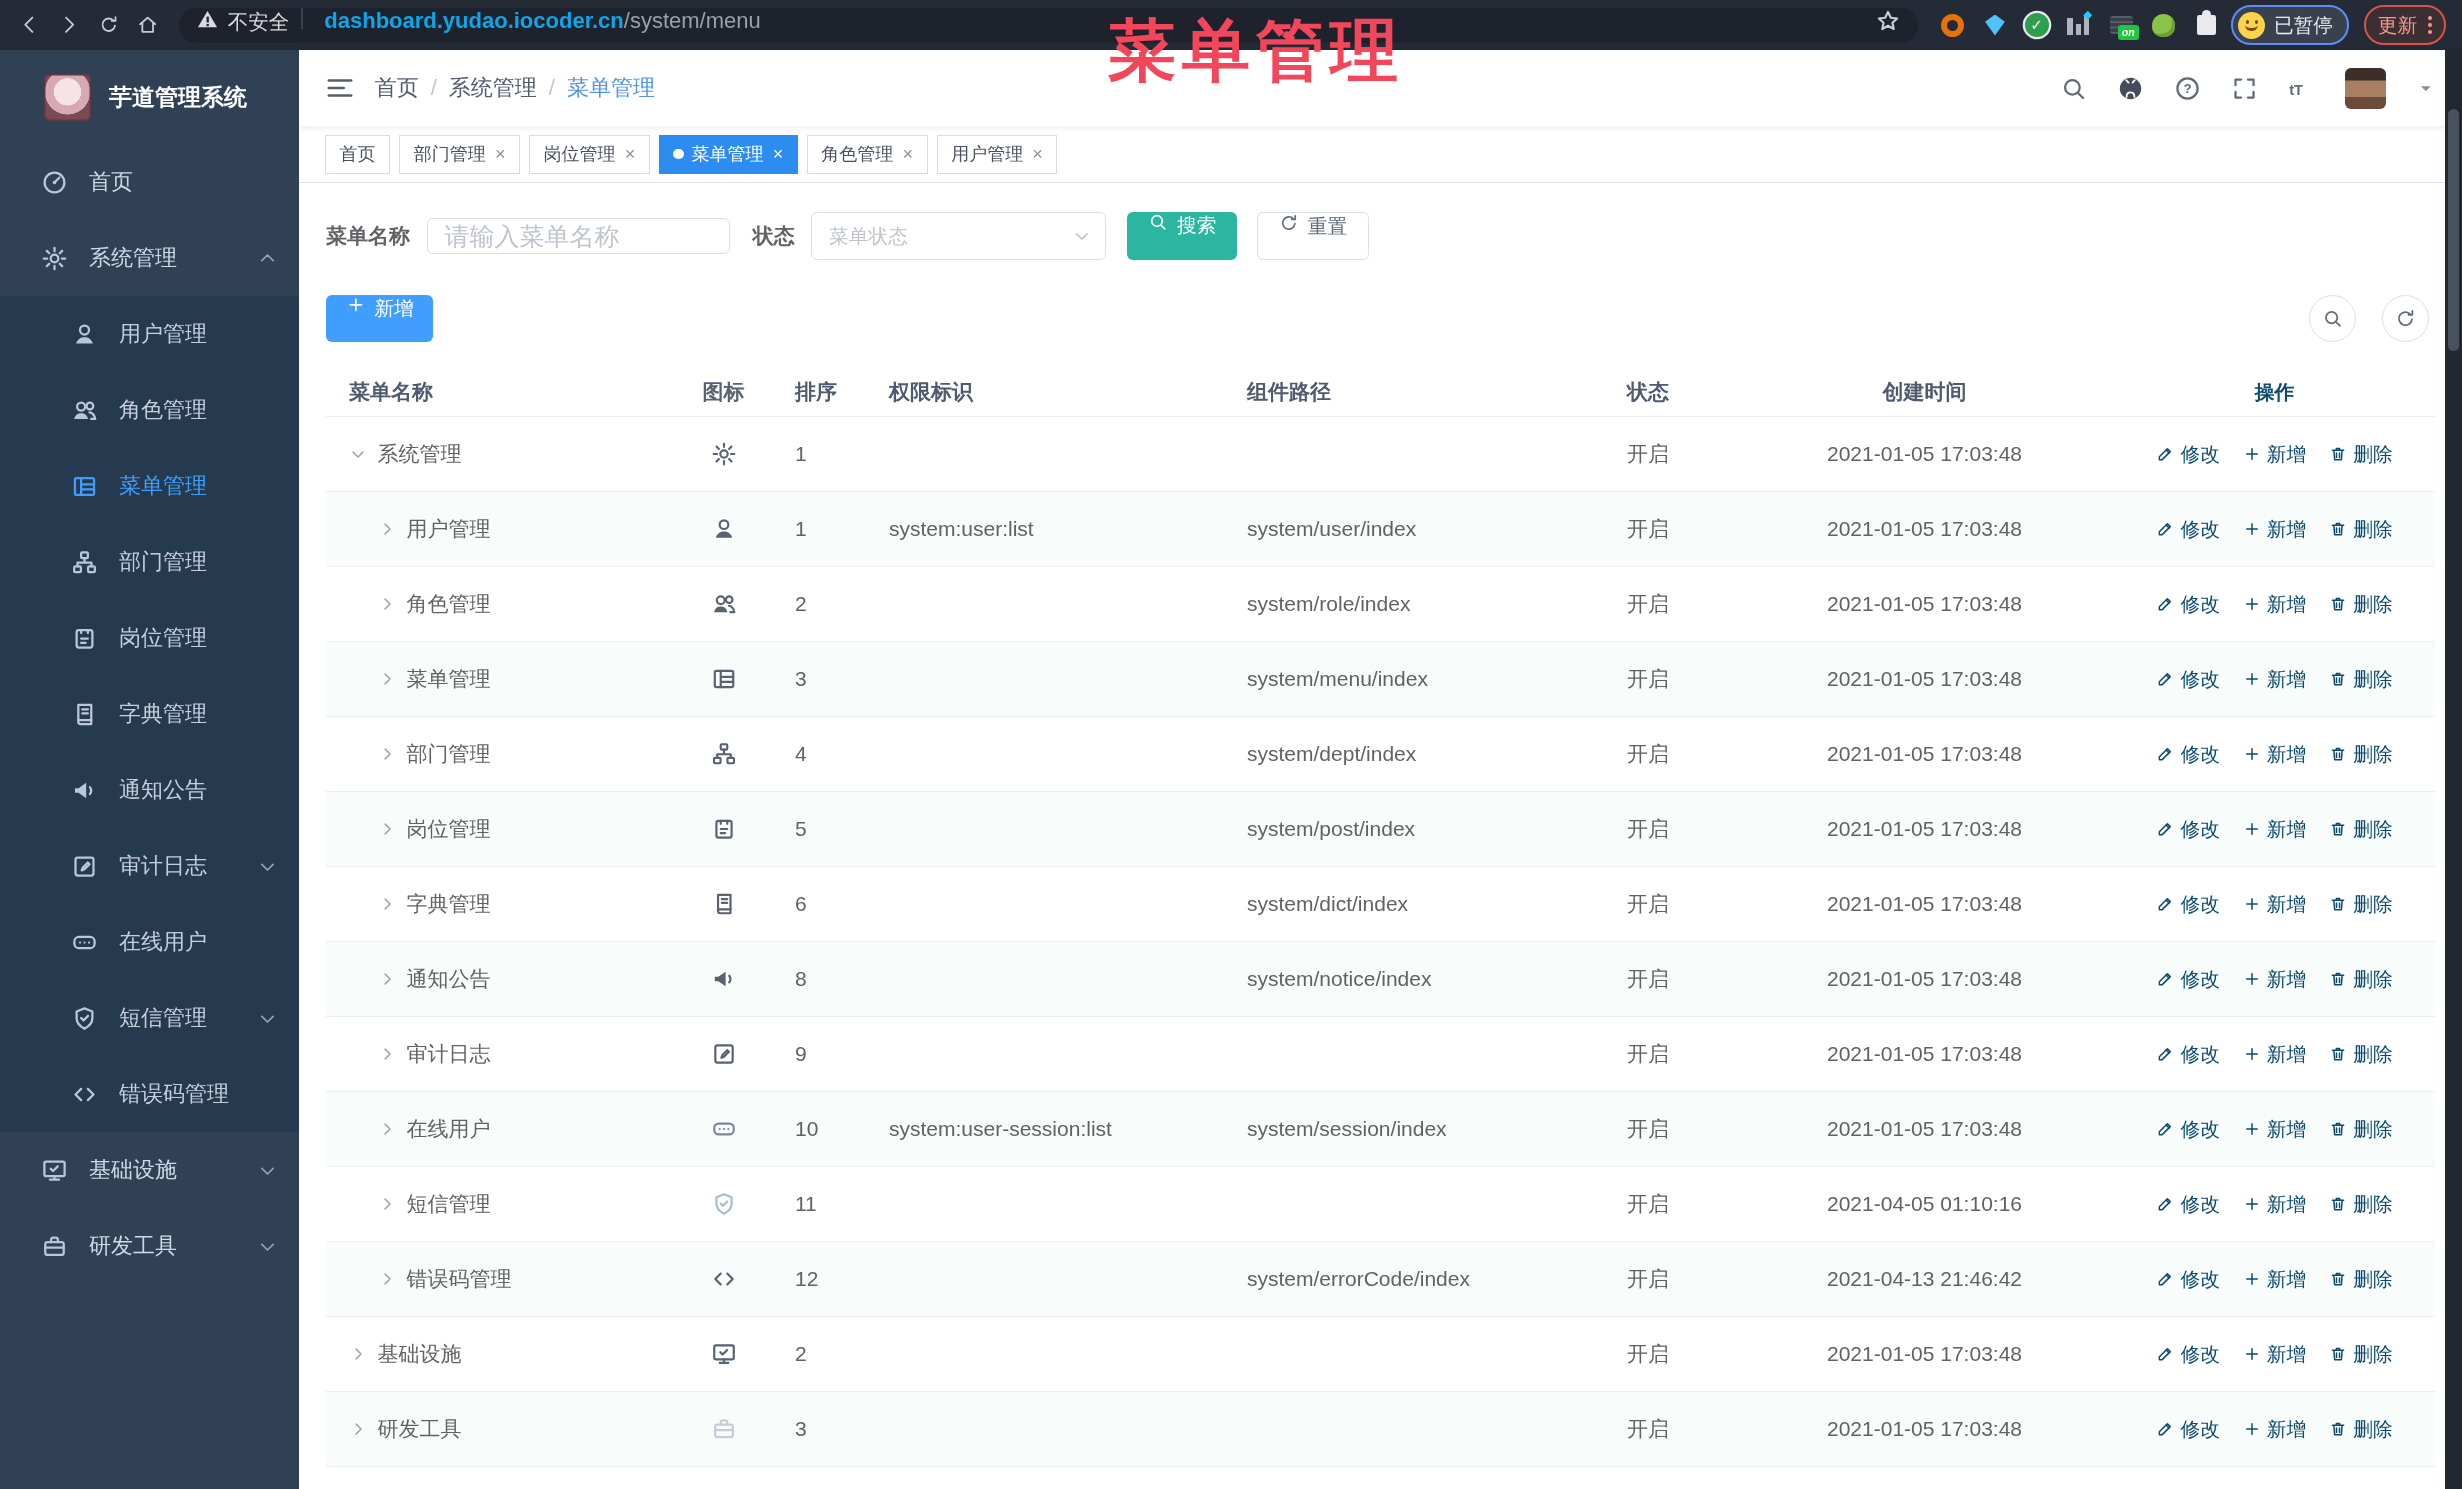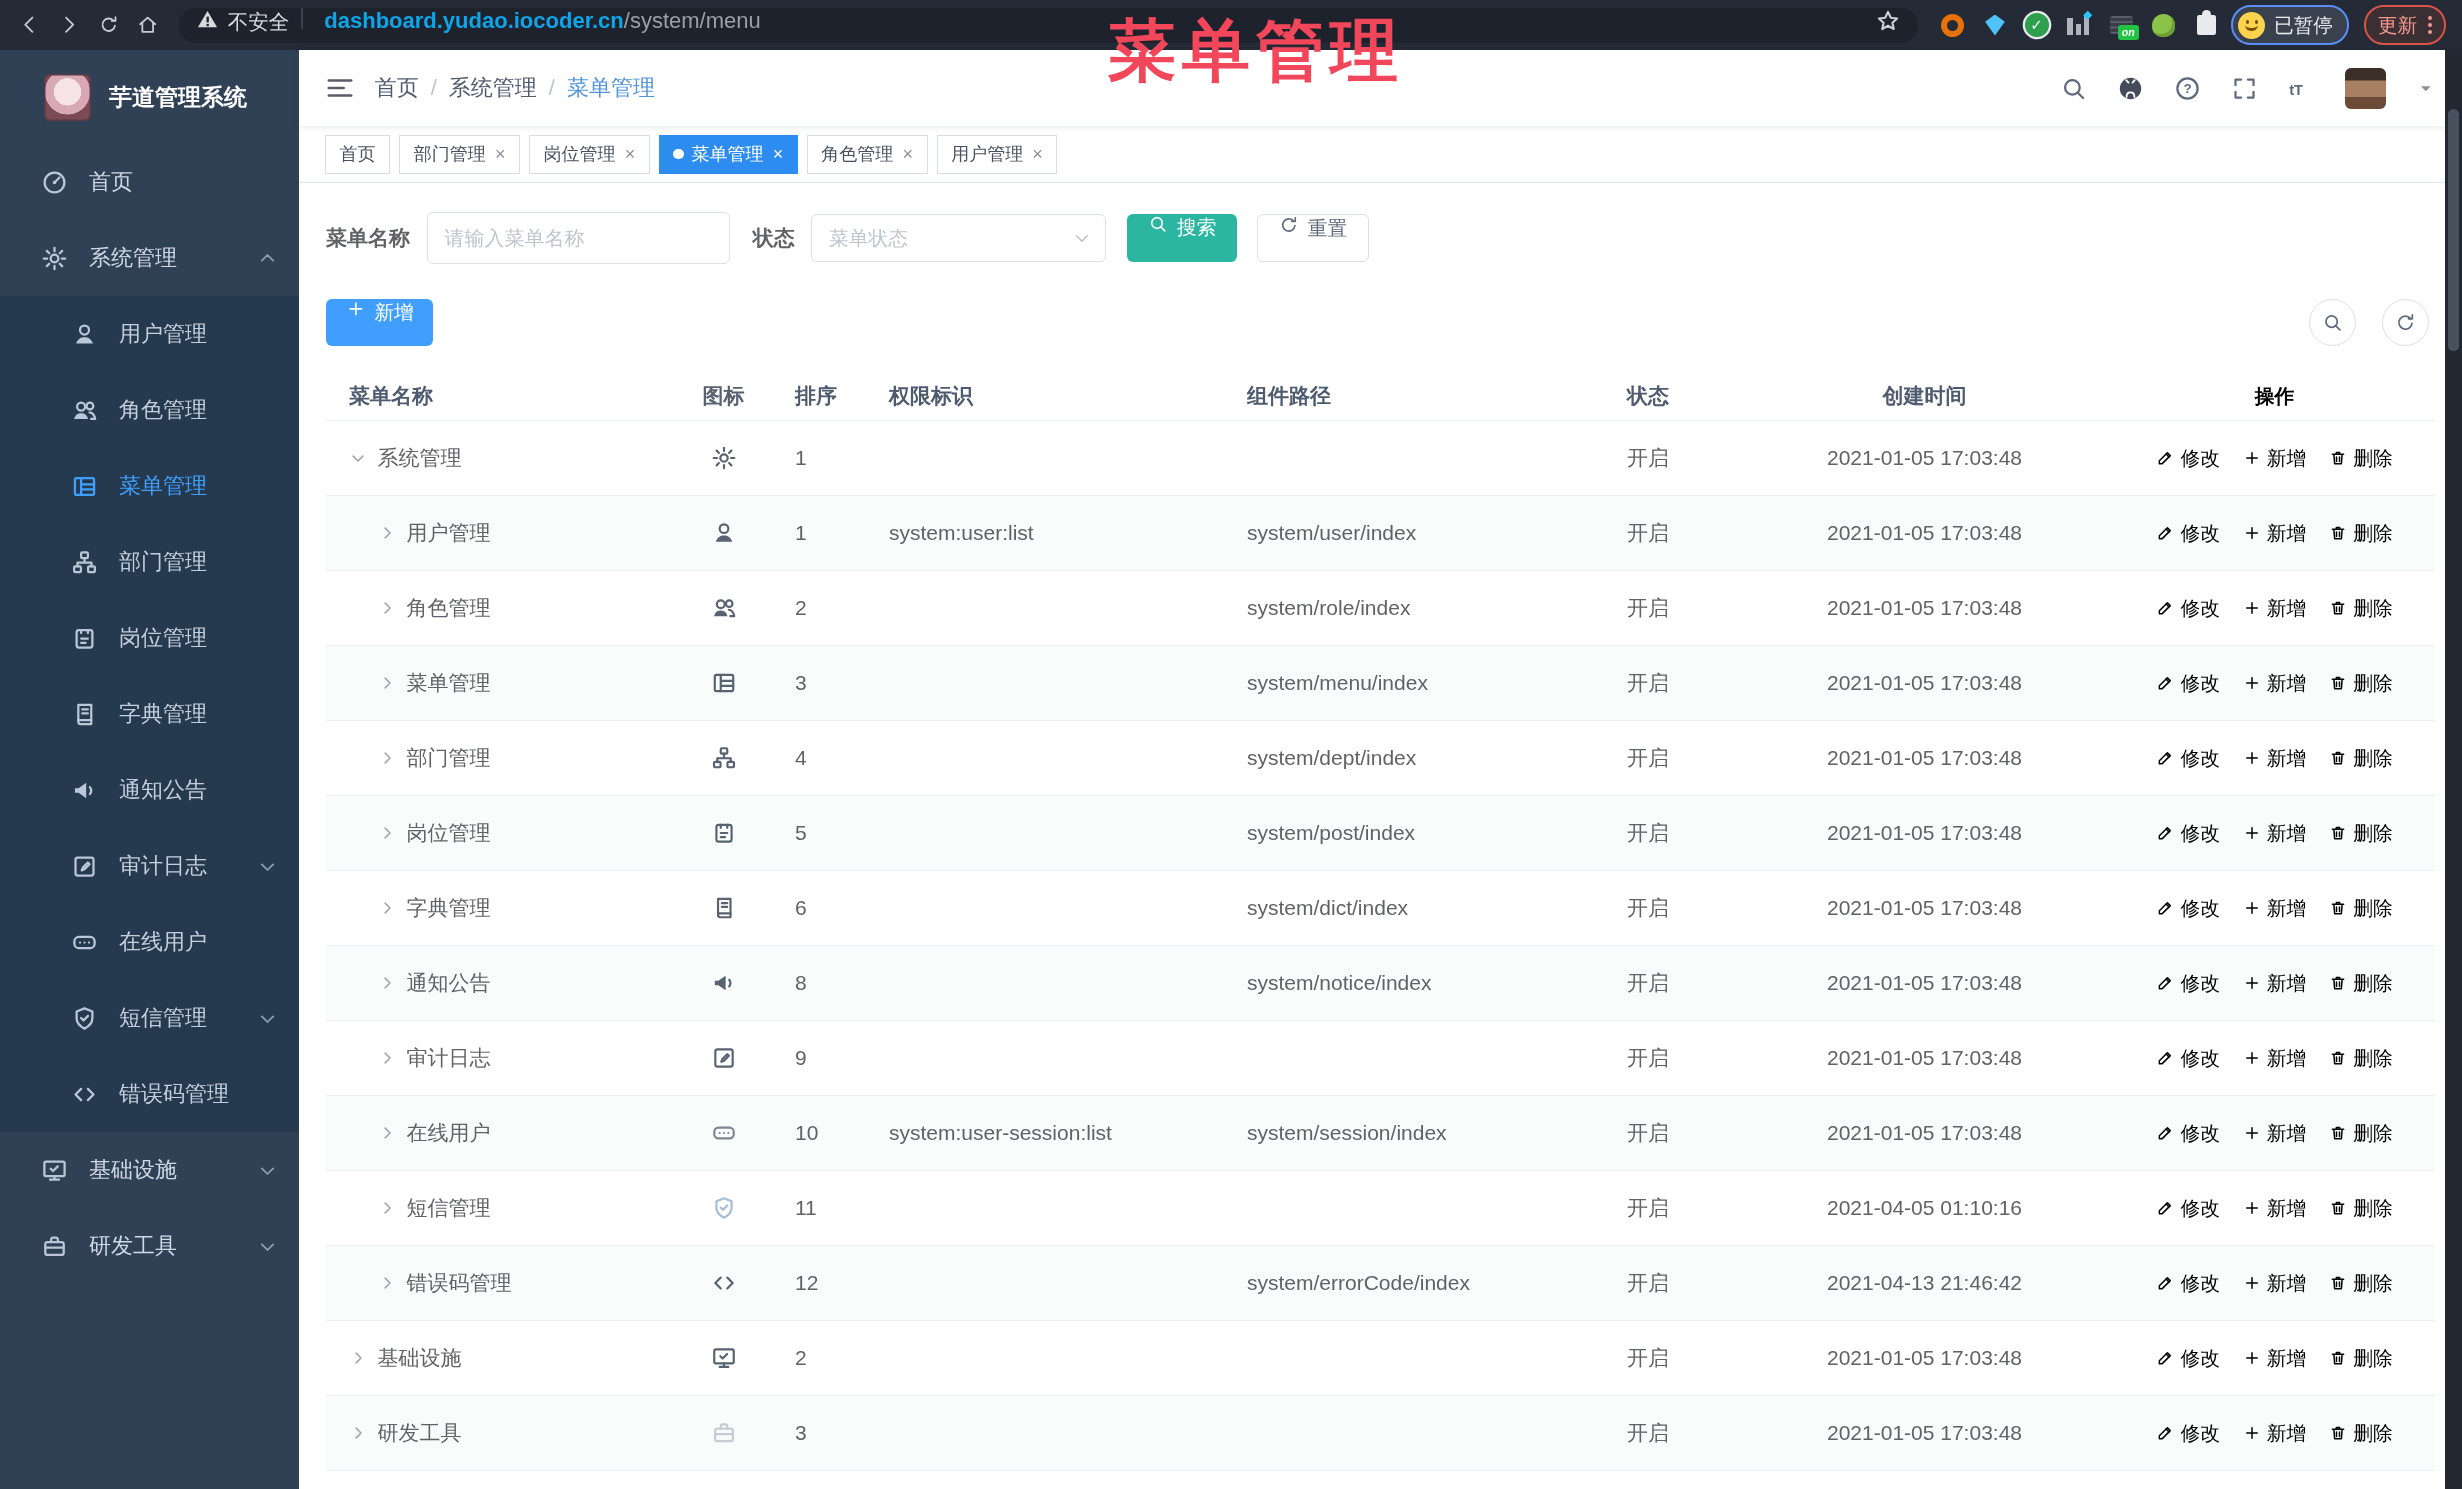--- a/index.html
+++ b/index.html
@@ -78,21 +78,21 @@
   .tag .dot{width:10.6px;height:10.6px;border-radius:50%;background:#fff;}
   .tag .x{font-size:18px;color:#8a8f99;margin-left:1.5px;line-height:1;}
   .tag.active{background:#2d8cf0;border-color:#2d8cf0;color:#fff;}
   .tag.active .x{color:#fff;}
 
   
   .content{flex:1;padding:29px 27px 0 27px;background:#fff;min-width:0;}
   .filters{display:flex;align-items:center;font-size:21px;color:#606266;}
   .f-label{font-weight:700;margin-right:16.7px;white-space:nowrap;}
   .f-label.second{margin-left:23px;}
-  .inp{width:303px;height:52px;border:1.5px solid #dcdfe6;border-radius:6px;padding:0 16.7px;font-size:20px;color:#606266;background:#fff;box-sizing:border-box;outline:none;font-family:inherit;}
+  .inp{width:303px;height:36px;border:1.5px solid #dcdfe6;border-radius:6px;padding:0 16.7px;font-size:25px;color:#606266;background:#fff;box-sizing:border-box;outline:none;font-family:inherit;}
   .inp::placeholder{color:#bfc4cd;}
   .sel{width:295px;height:48px;border:1.5px solid #dcdfe6;border-radius:6px;padding:0 13.6px 0 16.7px;display:flex;align-items:center;justify-content:space-between;color:#bfc4cd;font-size:19.7px;background:#fff;box-sizing:border-box;cursor:pointer;}
   .sel-caret{width:19.7px;height:19.7px;color:#c0c4cc;}
   .btn{height:48px;border-radius:6px;display:flex;gap:9px;font-size:19.7px;padding:0 21px;border:none;cursor:pointer;box-sizing:border-box;font-family:inherit;}
   .btn .b-ico{width:19.7px;height:19.7px;}
   .btn-search{background:#2bb6a1;color:#fff;margin-left:21px;}
   .btn-reset{background:#fff;color:#5f6b7c;border:1.5px solid #dcdfe6;margin-left:19.7px;}
   .toolbar{margin-top:35px;display:flex;align-items:center;}
   .btn-add{height:47px;background:#409eff;color:#fff;padding:0 19.7px;}
   .tool-right{margin-left:auto;display:flex;gap:26px;padding-right:6px;}
@@ -108,21 +108,21 @@
   .c-name{padding-left:23px;display:flex;align-items:center;gap:10.6px;min-width:0;}
   .trow.lvl1 .c-name{padding-left:52px;}
   .caret{width:18px;height:18px;color:#9da3ad;flex-shrink:0;}
   .c-icon{display:flex;justify-content:center;color:#596270;}
   .c-icon .t-ico{width:26px;height:26px;}
   .c-sort{padding-left:30px;}
   .c-perm{padding-left:33px;white-space:nowrap;overflow:hidden;}
   .c-path{padding-left:42px;white-space:nowrap;overflow:hidden;}
   .c-status{text-align:center;}
   .c-created{text-align:center;white-space:nowrap;}
-  .c-ops{display:flex;justify-content:center;gap:23px;color:#000000;font-size:19.7px;}
+  .c-ops{display:flex;justify-content:center;gap:23px;color:#0c4a6e;font-size:19.7px;}
   .op{display:flex;align-items:center;gap:6px;cursor:pointer;white-space:nowrap;}
   .op-ico{width:18px;height:18px;}
 
   
   .overlay-title{position:absolute;left:1108px;top:6px;font-size:68px;font-weight:700;color:#f2465a;letter-spacing:6px;z-index:10;white-space:nowrap;}
   .scroll-strip{position:absolute;right:0;top:50px;width:16.7px;height:1440px;background:#222831;z-index:5;}
   .scroll-thumb{position:absolute;right:3px;top:59px;width:10.6px;height:242px;border-radius:5.3px;background:#4a515e;}
 </style>
 </head>
 <body>

